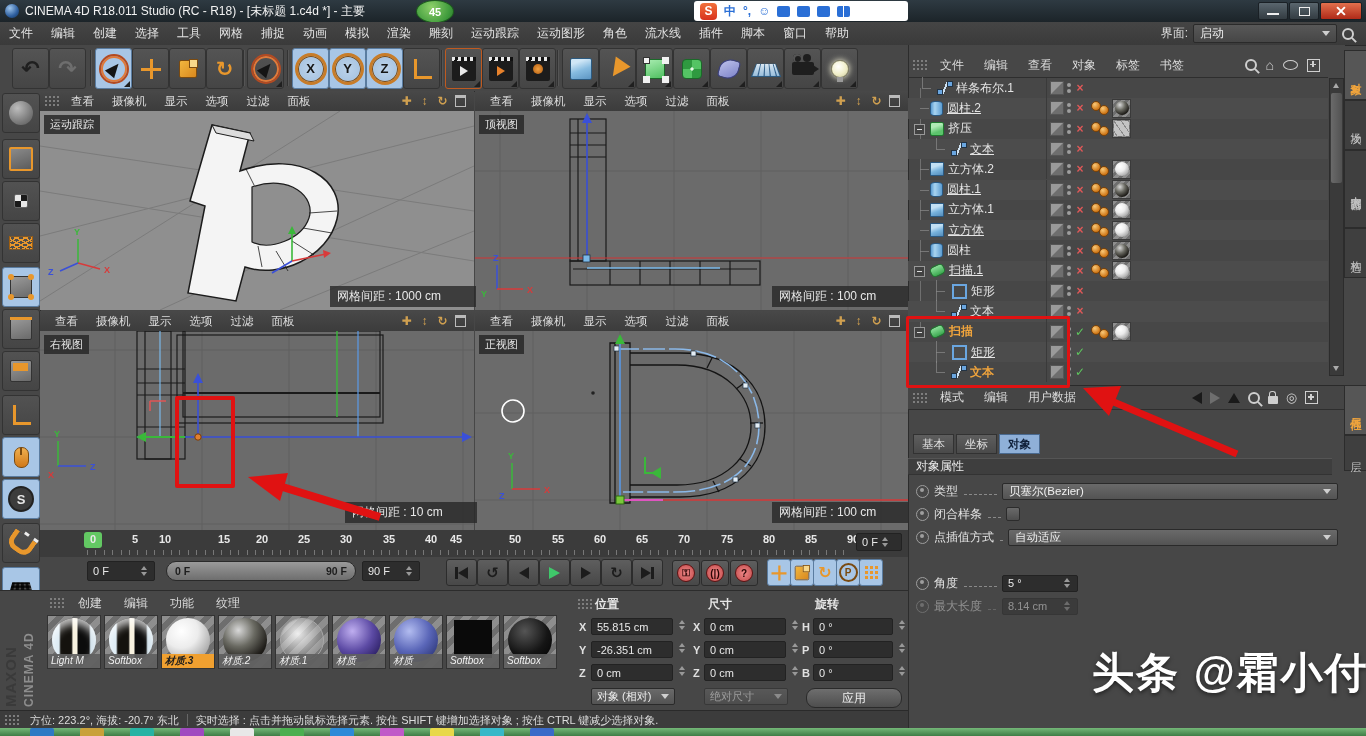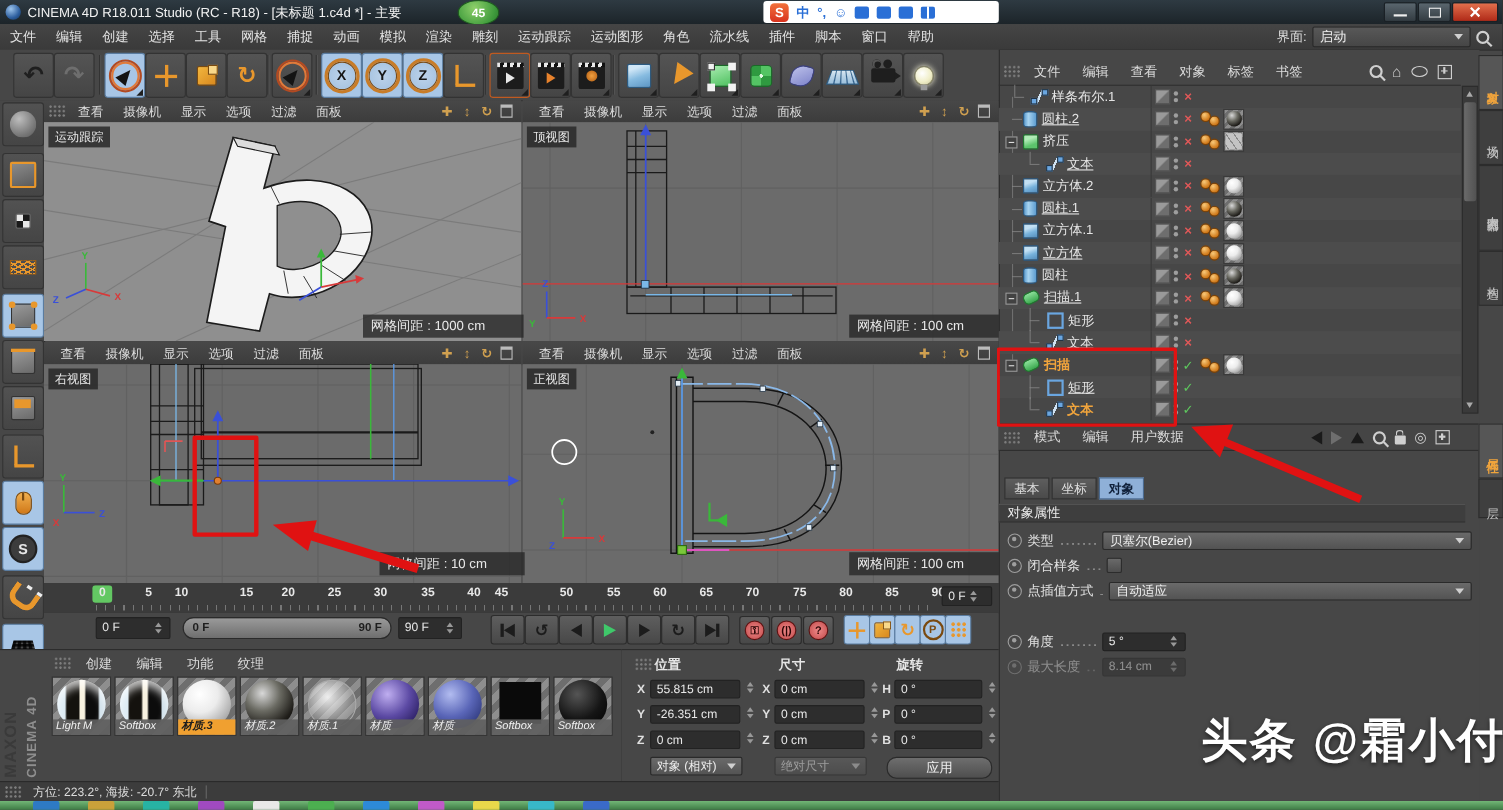--- a/index.html
+++ b/index.html
@@ -912,20 +912,21 @@
       </div>
     <div class="applybtn" style="left:241px;top:97px;width:94px">
         <span>应用</span>
       </div>
   </div>
 
   <div class="abs status">
     <div class="grip"></div>
     <span>方位: 223.2°, 海拔: -20.7° 东北</span>
     <div class="statdiv"></div>
+    <span>实时选择 : 点击并拖动鼠标选择元素. 按住 SHIFT 键增加选择对象 ; 按住 CTRL 键减少选择对象.</span>
   </div>
 
   <div class="abs taskbar">
     <div class="tbic" style="background:#2e7ac4"></div>
     <div class="tbic" style="background:#c9a13a"></div>
     <div class="tbic" style="background:#27b3a4"></div>
     <div class="tbic" style="background:#a04ac0"></div>
     <div class="tbic" style="background:#e8e8e8"></div>
     <div class="tbic" style="background:#4caf50"></div>
     <div class="tbic" style="background:#2d8ad8"></div>

